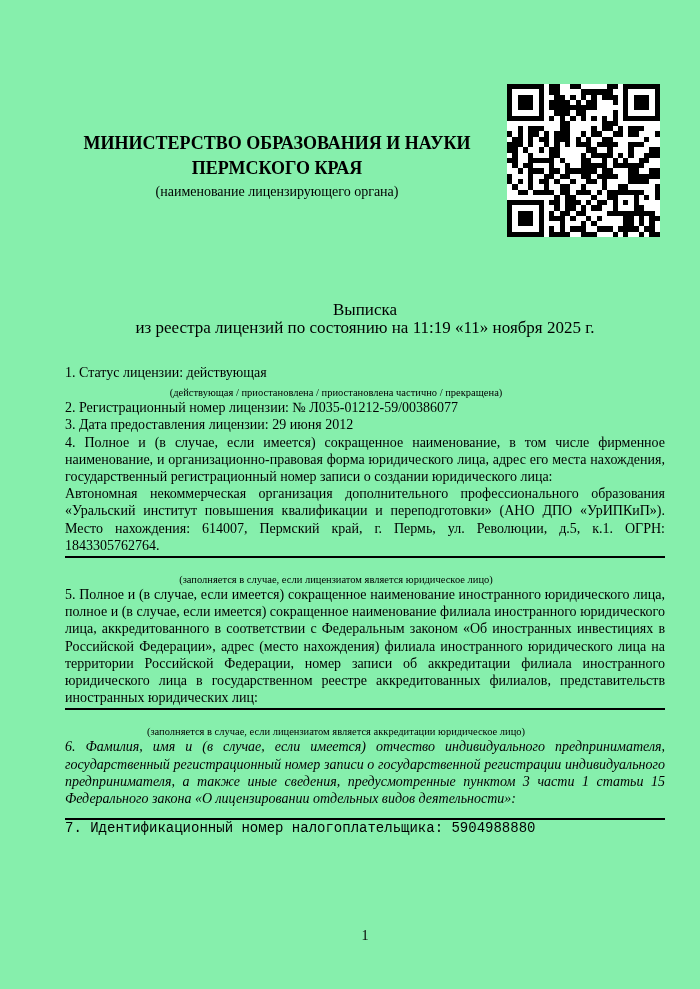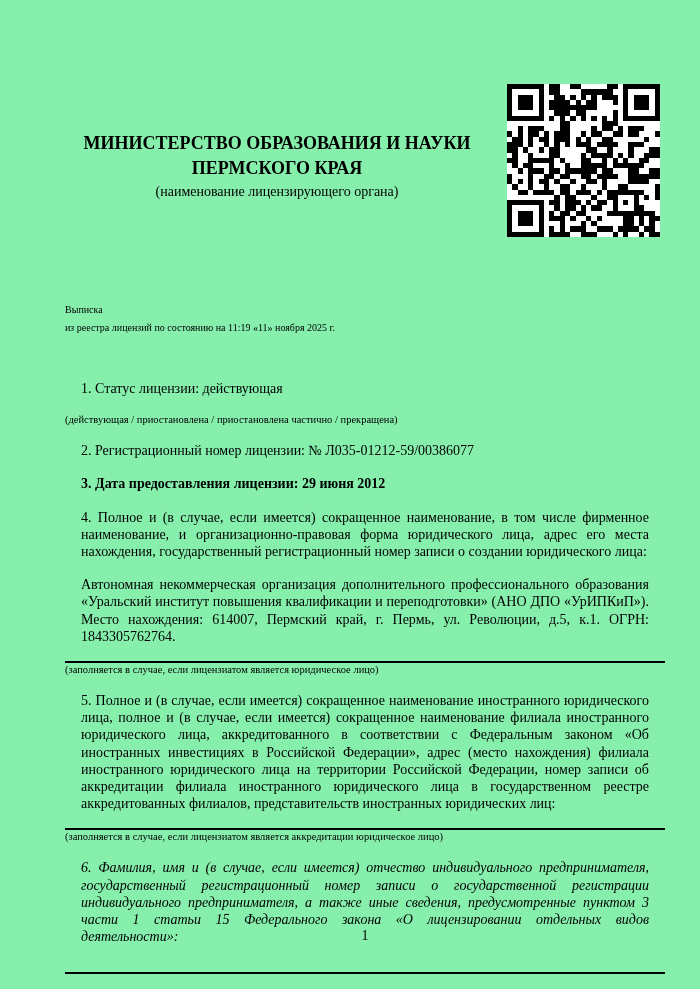--- a/index.html
+++ b/index.html
@@ -46,53 +46,54 @@
     line-height: 13px;
     margin-top: 4px;
   }
 
   
   .title-block {
     position: absolute;
     top: 301px;
     left: 65px;
     width: 600px;
-    text-align: left;
-    font-size: 10px;
+    text-align: center;
+    font-size: 17px;
     line-height: 17.5px;
   }
 
   
   .body {
     position: absolute;
     top: 364px;
     left: 65px;
     width: 600px;
     font-size: 14px;
     line-height: 17.2px;
   }
-  .body p { margin: 16px; }
+  .body p { margin: 0; }
   .item-line { text-align: left; }
   .item-par { text-align: justify; }
   .note, .field-caption {
     font-size: 10.5px;
     line-height: 13px;
+    text-align: center;
     padding-right: 58px; 
   }
   .note { margin-top: 5px; }
   .rule {
     border-top: 2px solid #000000;
     height: 0;
     margin-top: 2px;
   }
-  .field-caption { margin-top: 0; }
+  .field-caption { margin-top: 15px; }
   .spacer8 { height: 9px; }
 
   .m-item2 { margin-top: 25px; }
-  .m-item3 { margin-top: 17px; font-weight: bold; }
+  .m-item3 { margin-top: 17px; }
   .m-item4 { margin-top: 11px; }
   .m-item5 { margin-top: 20px; }
   .m-item6 { margin-top: 16px; font-style: italic; }
   .m-item7 { margin-top: 28px; font-family: Liberation Mono, monospace; }
 
   .page-number {
     position: absolute;
     top: 928px;
     left: 65px;
     width: 600px;

